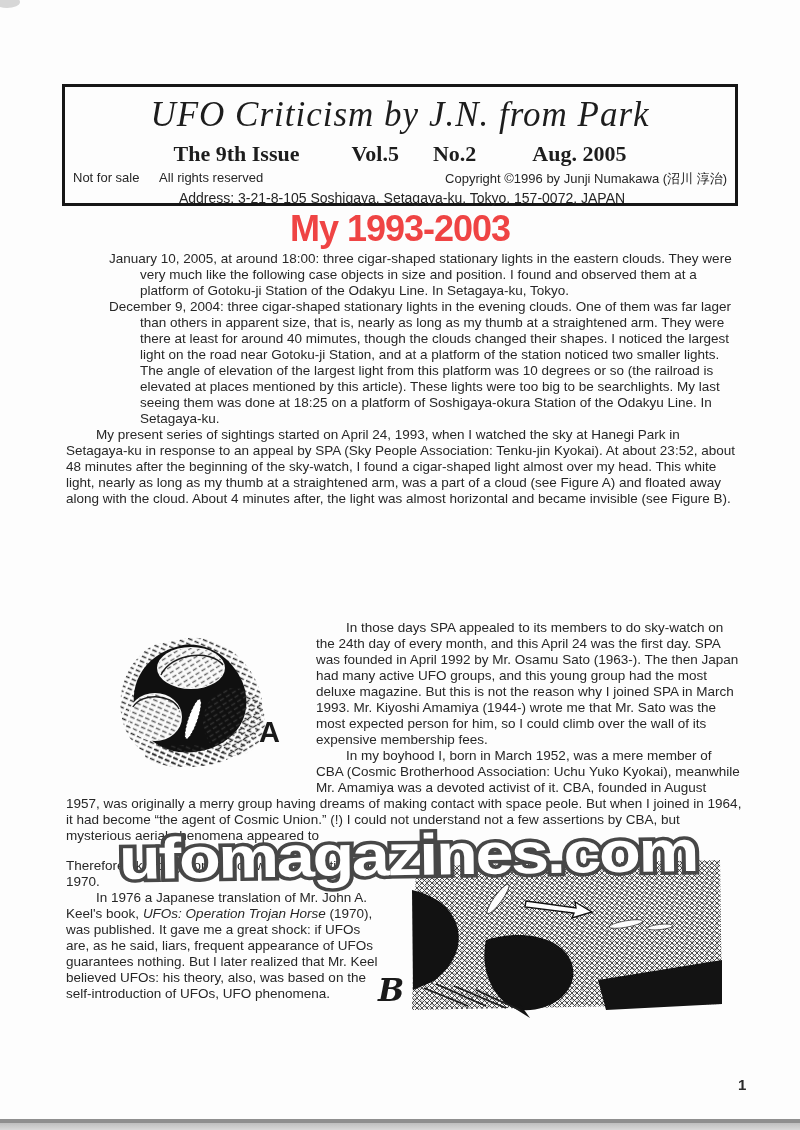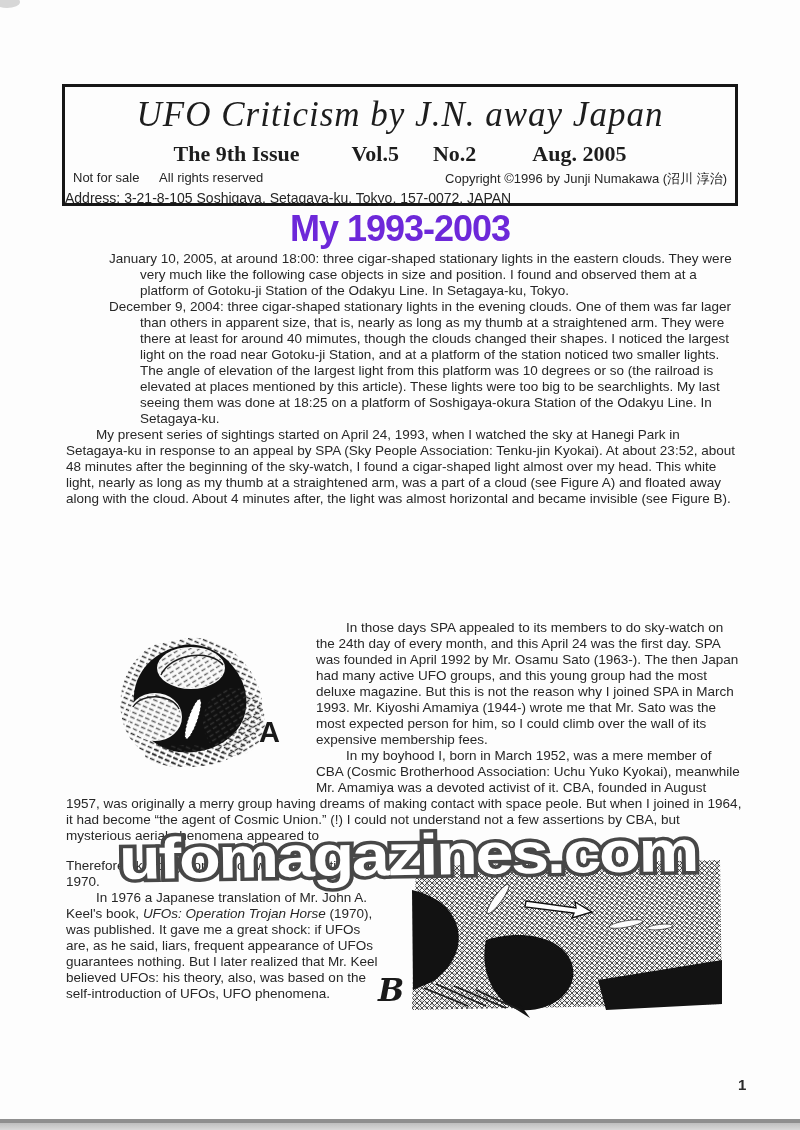--- a/index.html
+++ b/index.html
@@ -13,24 +13,24 @@
   
   .masthead{position:absolute;left:62px;top:84px;width:670px;height:116px;
         border:3px solid #161616;background:#fdfdfd;}
   .mast-title{margin-top:8px;text-align:center;font-family:"Liberation Serif",serif;
         font-style:italic;font-size:35px;color:#1d1d1d;letter-spacing:1px;}
   .mast-issue{margin-top:6px;text-align:center;font-family:"Liberation Serif",serif;
         font-weight:bold;font-size:22px;color:#1d1d1d;}
   .mast-issue .sp1{margin-left:52px;} .mast-issue .sp2{margin-left:34px;} .mast-issue .sp3{margin-left:56px;text-align:center;}
   .mast-meta{display:flex;justify-content:space-between;padding:3px 8px 0 8px;font-size:13px;}
   .mast-meta .left span + span{margin-left:16px;}
-  .mast-address{text-align:left;padding:2px 8px 0 0;font-size:14px;}
+  .mast-address{text-align:center;padding:2px 8px 0 12px;font-size:14px;}
   
   .article-title{position:absolute;left:0;top:208px;width:800px;text-align:center;
-        font-size:36px;font-weight:bold;color:#6d28d9;letter-spacing:-1px;}
+        font-size:36px;font-weight:bold;color:#ef4444;letter-spacing:-1px;}
   .body-block{position:absolute;left:66px;width:676px;font-size:13.5px;line-height:16px;
         color:#272727;text-align:left;}
   .body-block p{margin:0;}
   .indent{text-indent:30px;}
   .entry{padding-left:74px;text-indent:-31px;}
   .sec-top{top:251px;}
   .sec-mid{top:620px;}
   .sec-low{top:858px;}
   .sec-last{top:1036px;}
   
@@ -50,21 +50,21 @@
   .page-number{position:absolute;left:738px;top:1076px;font-size:15px;font-weight:bold;color:#2a2a2a;}
 </style>
 </head>
 <body>
 
 <div class="scan">
 
   <div class="corner-smudge"></div>
 
   <div class="masthead">
-    <div class="mast-title">UFO Criticism by J.N. away Japan</div>
+    <div class="mast-title">UFO Criticism by J.N. from Park</div>
     <div class="mast-issue">
       <span>The 9th Issue</span><span class="sp1">Vol.5</span><span class="sp2">No.2</span><span class="sp3">Aug. 2005</span>
     </div>
     <div class="mast-meta">
       <span class="left">
         <span>Not for sale</span>
         <span>All rights reserved</span>
       </span>
       <span>Copyright ©1996 by Junji Numakawa (沼川 淳治)</span>
     </div>

